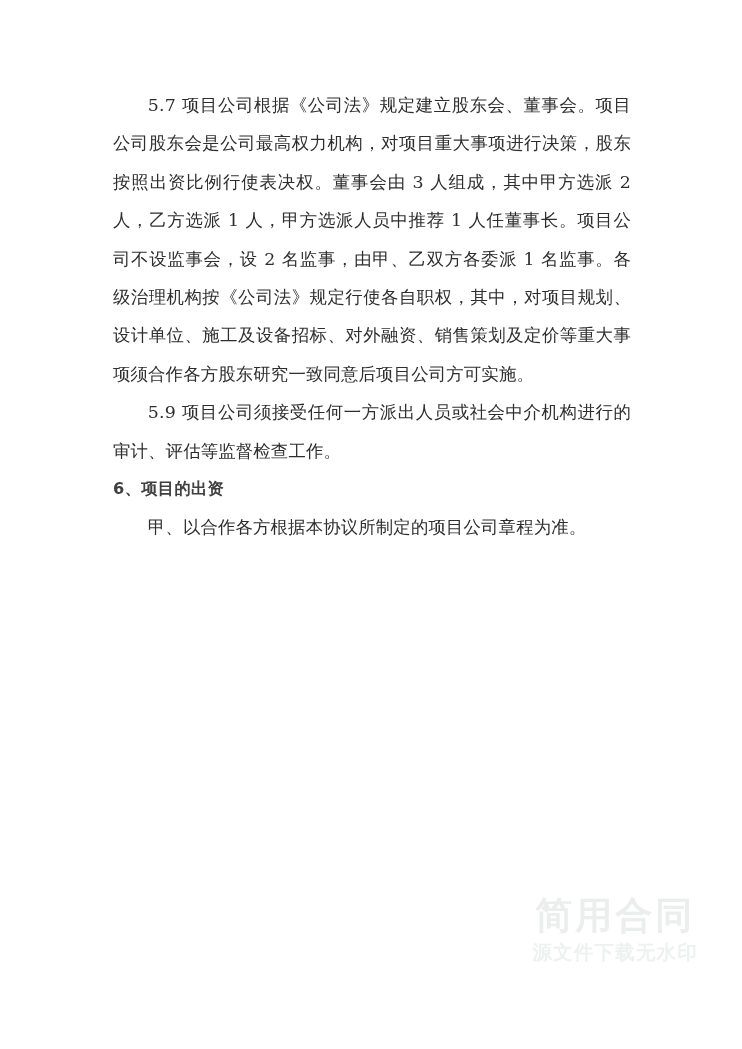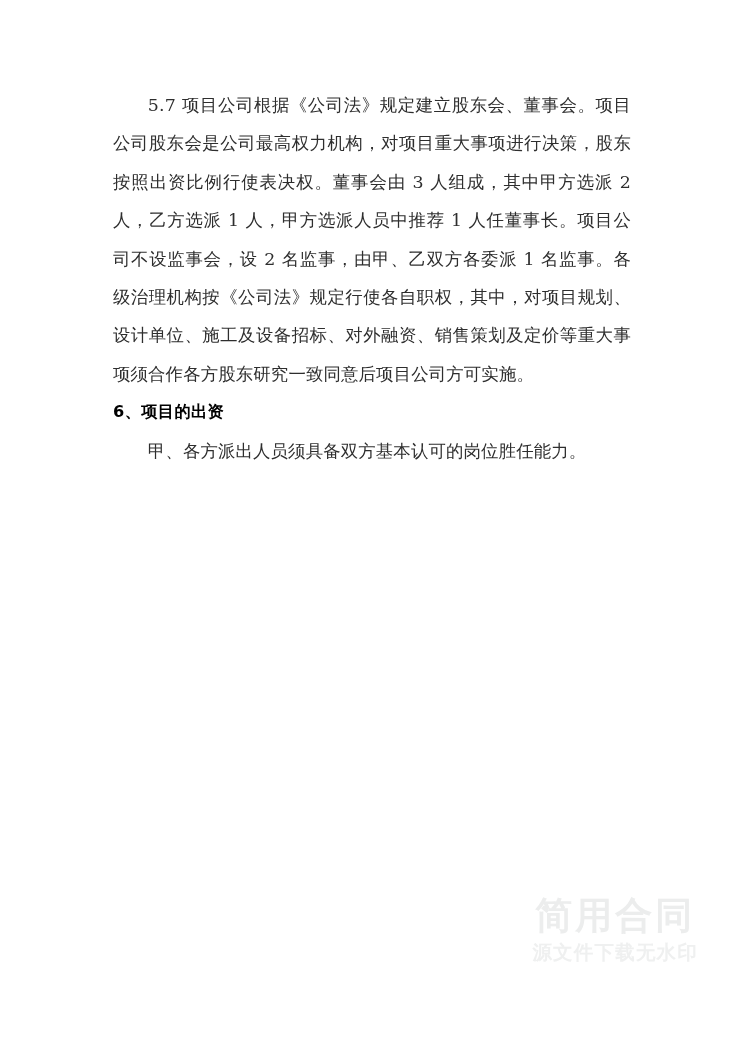--- a/index.html
+++ b/index.html
@@ -40,21 +40,21 @@
   }
 
   
   .para.justify-all {
     text-align: justify;
     text-align-last: left;
   }
 
   .heading {
     margin: 0;
-    color: #000000;
+    color: #404040;
     font-size: 16.2px;
     line-height: 38.4px;
     font-weight: 700;
     text-indent: 0;
     letter-spacing: 0.4px;
     font-family: "DejaVu Sans", "Liberation Sans", sans-serif;
   }
 
   
   .blank {
@@ -99,25 +99,26 @@
 </head>
 <body>
 
 <div id="page">
 
   <div id="doc-body">
 
     <p class="para justify-all">5.7  项目公司根据《公司法》规定建立股东会、董事会。项目公司股东会是公司最高权力机构，对项目重大事项进行决策，股东按照出资比例行使表决权。董事会由 3 人组成，其中甲方选派 2 人，乙方选派 1 人，甲方选派人员中推荐 1 人任董事长。项目公司不设监事会，设 2 名监事，由甲、乙双方各委派 1 名监事。各级治理机构按《公司法》规定行使各自职权，其中，对项目规划、设计单位、施工及设备招标、对外融资、销售策划及定价等重大事项须合作各方股东研究一致同意后项目公司方可实施。</p>
 
 
+    <p class="para justify-all">5.9  项目公司须接受任何一方派出人员或社会中介机构进行的审计、评估等监督检查工作。</p>
 
 
     <h2 class="heading">6、项目的出资</h2>
 
-    <p class="para justify-all">甲、各方派出人员须具备双方基本认可的岗位胜任能力。</p>
+    <p class="para justify-all">甲、以合作各方根据本协议所制定的项目公司章程为准。</p>
 
 
   </div>
 
   <div id="watermark">
     <span class="wm-main">简用合同</span>
     <span class="wm-sub">源文件下载无水印</span>
   </div>
 
 </div>

